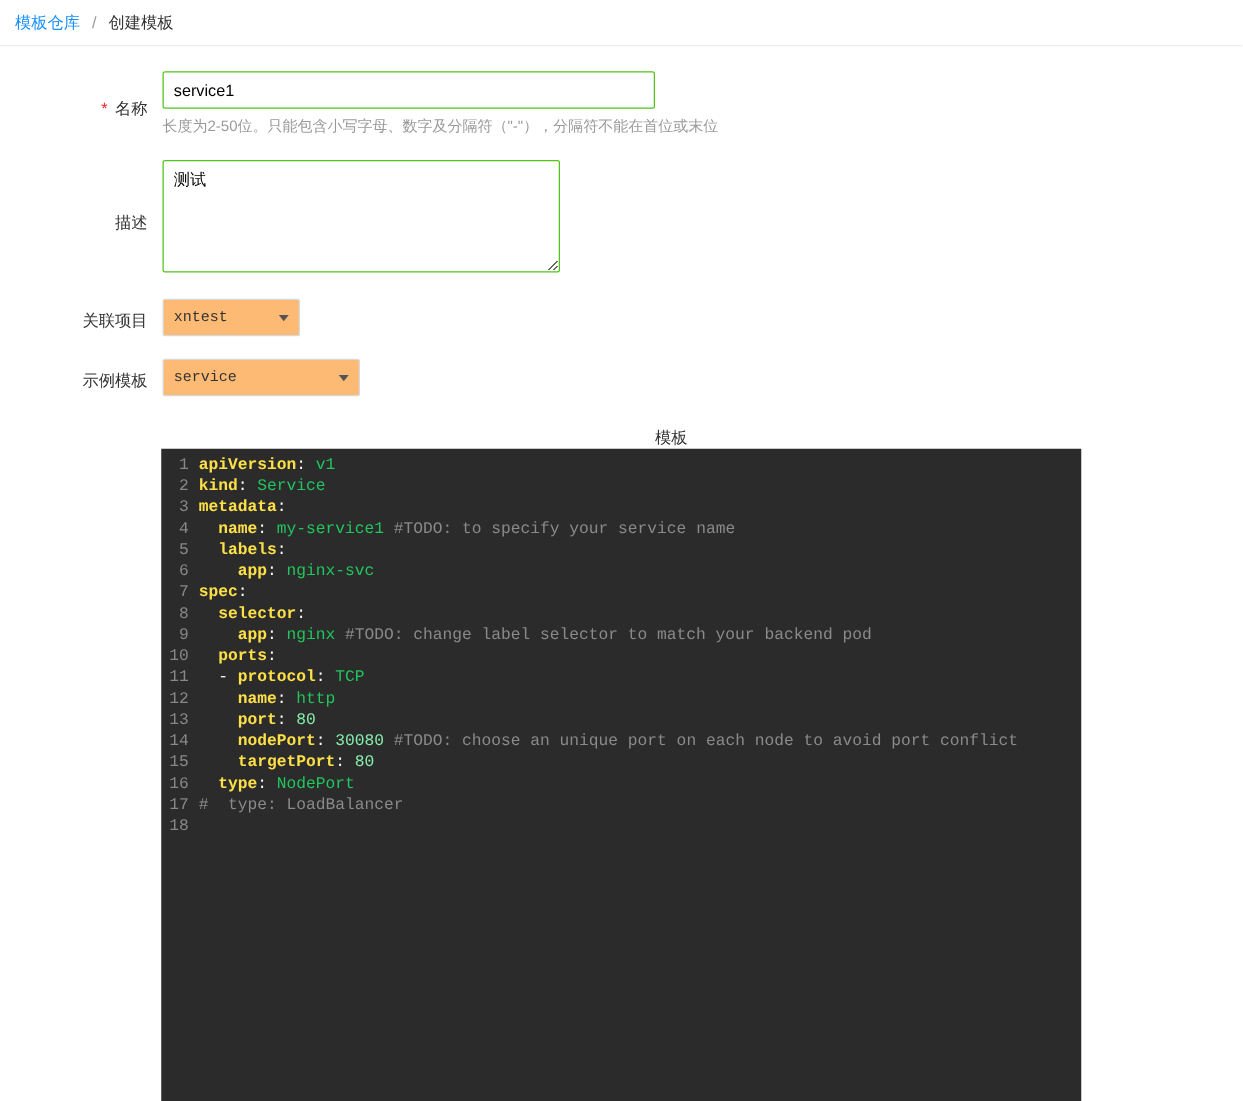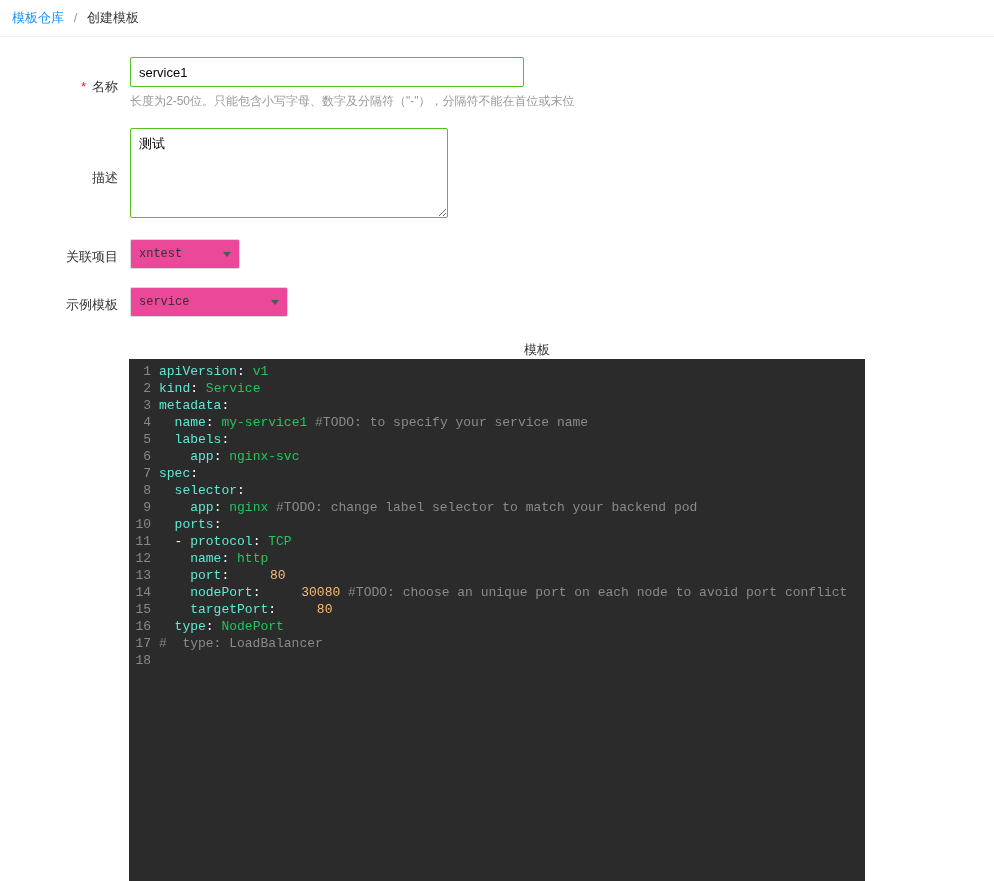--- a/index.html
+++ b/index.html
@@ -66,21 +66,21 @@
     display: inline-flex;
     align-items: center;
     justify-content: space-between;
     height: 30px;
     border: 1px solid #d9d9d9;
     border-radius: 2px;
     padding: 0 8px;
     font-family: "SFMono-Regular", Consolas, "Liberation Mono", Menlo, monospace;
     font-size: 12px;
     cursor: pointer;
-    background: #ec4899;
+    background: #fdba74;
   }
   .select.small { width: 110px; }
   .select.medium { width: 158px; }
   .caret {
     width: 0; height: 0;
     border-left: 4px solid transparent;
     border-right: 4px solid transparent;
     border-top: 5px solid #555;
     margin-left: 8px;
   }
@@ -98,24 +98,24 @@
   .editor-line { display: flex; white-space: pre; }
   .gutter {
     width: 30px;
     text-align: right;
     color: #888;
     padding-right: 8px;
     user-select: none;
     flex-shrink: 0;
   }
   .code { flex: 1; }
-  .tok-key   { color: #5eead4; font-weight: normal; }
+  .tok-key   { color: #fde047; font-weight: bold; }
   .tok-punct { color: #ffffff; }
   .tok-str   { color: #22c55e; }
-  .tok-num   { color: #fdba74; margin-left: 33px; }
+  .tok-num   { color: #86efac; }
   .tok-comment { color: #8a8a8a; }
 
   .footer {
     border-top: 1px solid #eee;
     padding: 10px 12px;
     display: flex;
     justify-content: flex-end;
     gap: 8px;
     background: #fafafa;
   }

